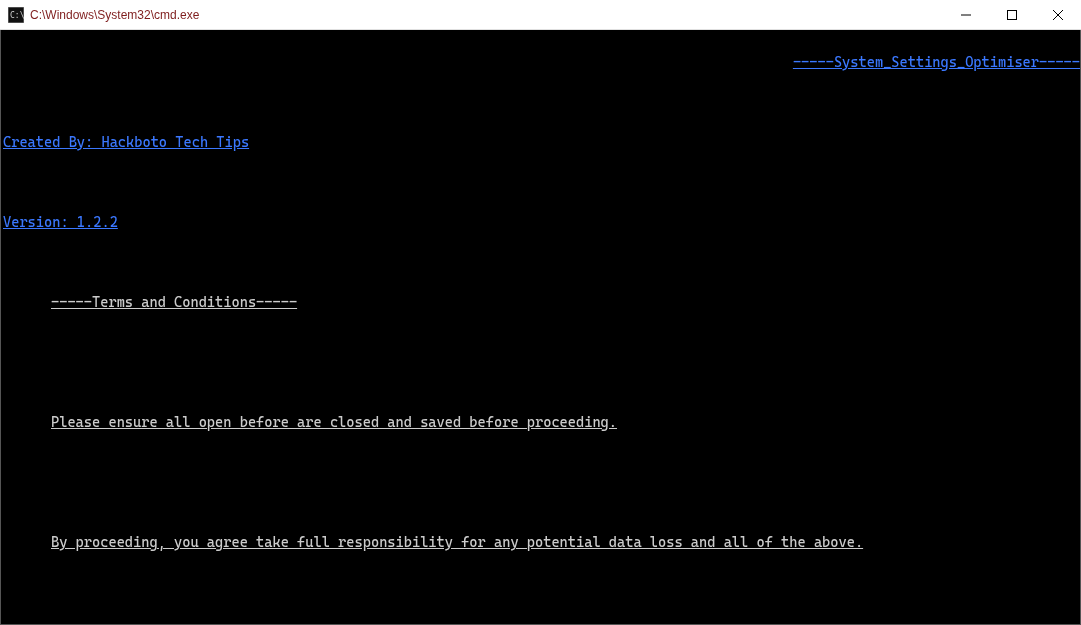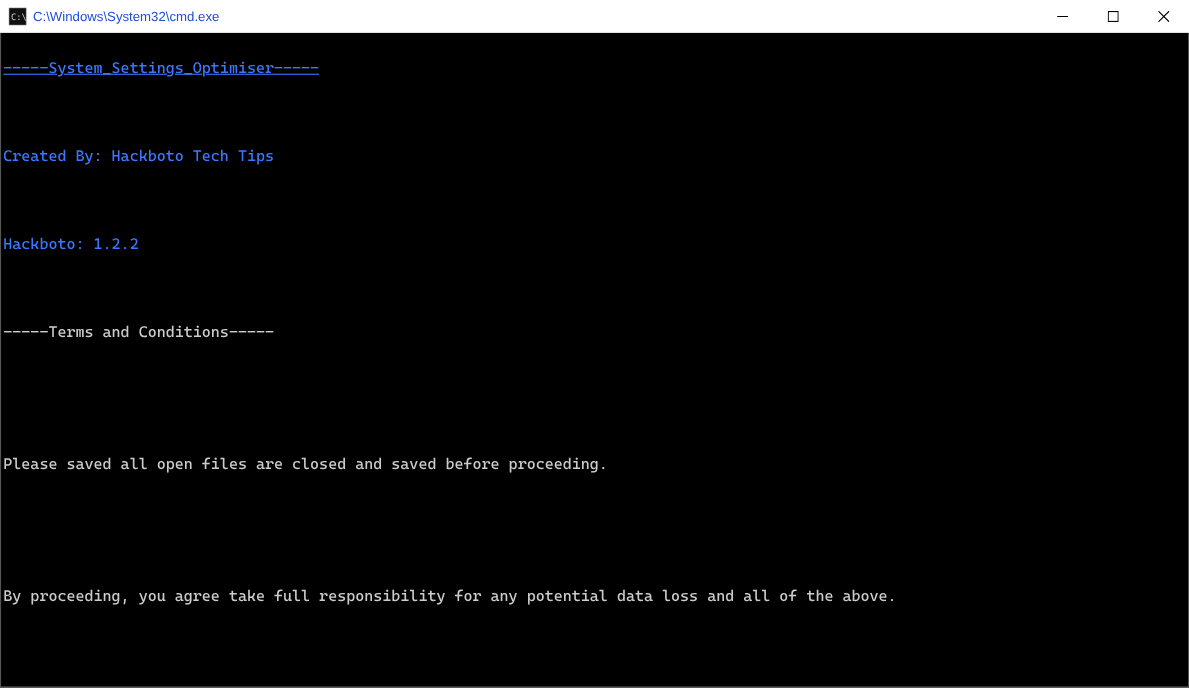--- a/index.html
+++ b/index.html
@@ -31,21 +31,21 @@
       display: flex;
       align-items: center;
       justify-content: center;
     }
     .app-icon svg {
       width: 16px;
       height: 16px;
     }
     .title-text {
       font-size: 12px;
-      color: #1d4ed8;
+      color: #7f1d1d;
       flex: 1;
     }
     .window-controls {
       display: flex;
       height: 100%;
     }
     .window-btn {
       width: 46px;
       height: 30px;
       display: flex;
@@ -69,29 +69,32 @@
       line-height: 20px;
       color: #cccccc;
       overflow: hidden;
       white-space: pre;
       border: 1px solid #555;
       border-top: none;
     }
     .line {
       white-space: pre-wrap;
       word-break: break-all;
+      text-decoration: underline;
     }
     .blue {
       color: #3b78ff;
     }
     .gray {
       color: #cccccc;
+      margin-left: 48px;
     }
     .underline {
       text-decoration: underline;
+      text-align: right;
     }
     @keyframes blink {
       50% { opacity: 0; }
     }
     .blank {
       height: 20px;
     }
   </style>
 </head>
 <body>
@@ -122,26 +125,26 @@
         </svg>
     </div>
   </div>
 </div>
 
 <div class="terminal">
 <div class="line blue underline">-----System_Settings_Optimiser-----</div>
 <div class="blank"></div>
 <div class="line blue">Created By: Hackboto Tech Tips</div>
 <div class="blank"></div>
-<div class="line blue">Hackboto: 1.2.2</div>
+<div class="line blue">Version: 1.2.2</div>
 <div class="blank"></div>
 <div class="line gray">-----Terms and Conditions-----</div>
 <div class="blank"></div>
 <div class="blank"></div>
-<div class="line gray">Please saved all open files are closed and saved before proceeding.</div>
+<div class="line gray">Please ensure all open before are closed and saved before proceeding.</div>
 <div class="blank"></div>
 <div class="blank"></div>
 <div class="line gray">By proceeding, you agree take full responsibility for any potential data loss and all of the above.</div>
 
 
 
 
 </div>
 
 </body></html>

